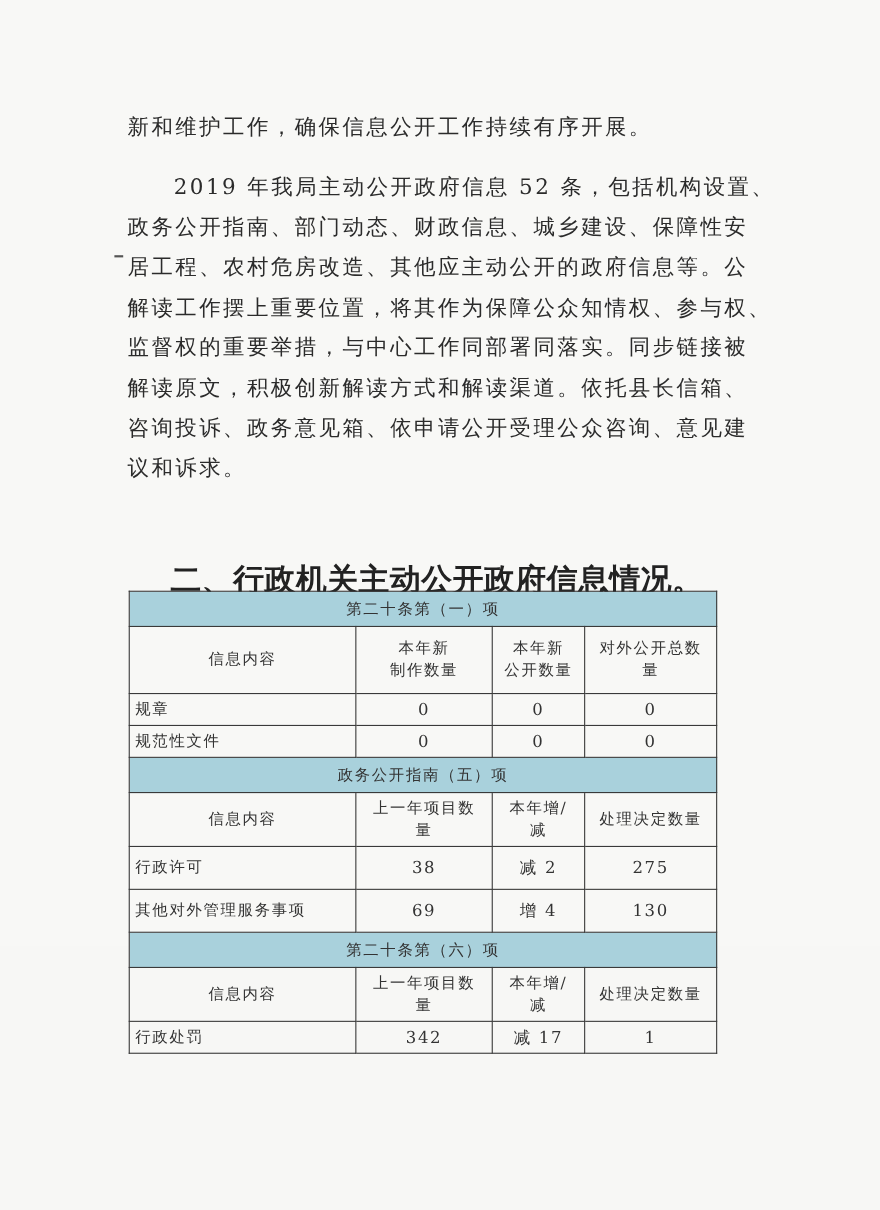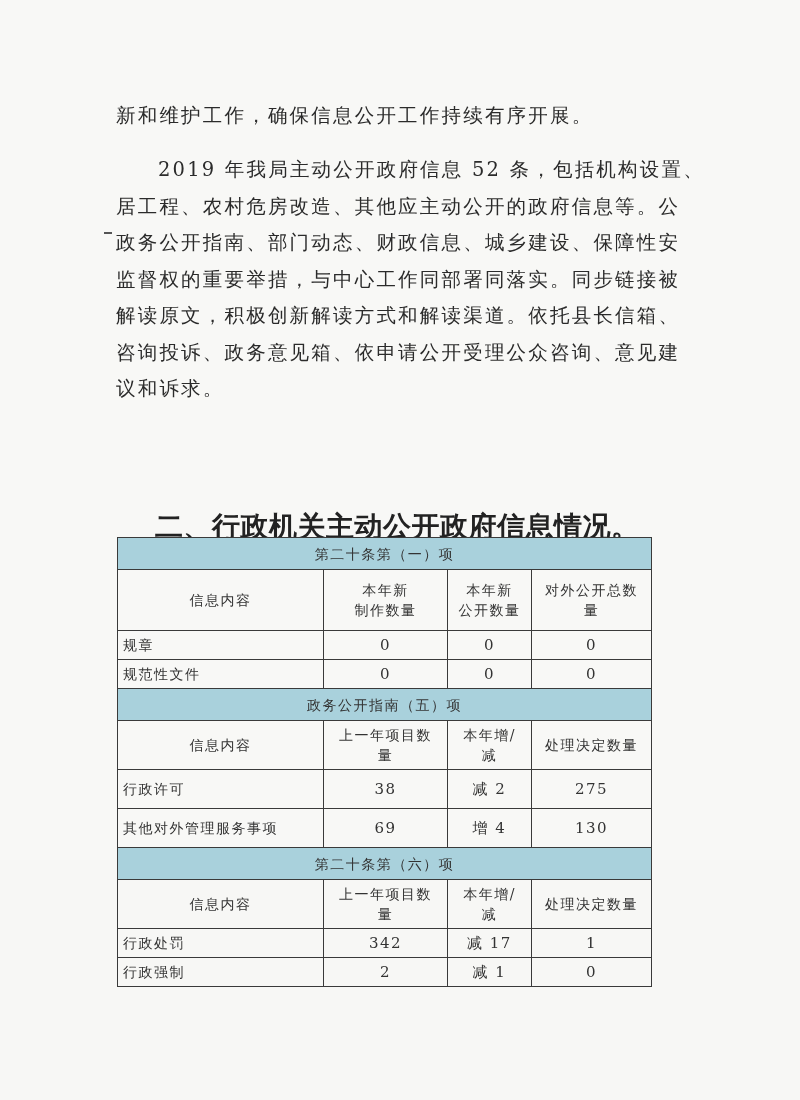--- a/index.html
+++ b/index.html
@@ -75,22 +75,23 @@
 <div class="page">
 
   <div class="para p1">
     <span class="line">新和维护工作，确保信息公开工作持续有序开展。</span>
   </div>
 
   <div class="mark"></div>
 
   <div class="para p2">
     <span class="line indent">2019 年我局主动公开政府信息 52 条，包括机构设置、</span>
+    <span class="line">政务公开指南、部门动态、财政信息、城乡建设、保障性安</span>
     <span class="line">居工程、农村危房改造、其他应主动公开的政府信息等。公</span>
-    <span class="line">政务公开指南、部门动态、财政信息、城乡建设、保障性安</span>
+    <span class="line">解读工作摆上重要位置，将其作为保障公众知情权、参与权、</span>
     <span class="line">监督权的重要举措，与中心工作同部署同落实。同步链接被</span>
     <span class="line">解读原文，积极创新解读方式和解读渠道。依托县长信箱、</span>
     <span class="line">咨询投诉、政务意见箱、依申请公开受理公众咨询、意见建</span>
     <span class="line">议和诉求。</span>
   </div>
 
   <div class="heading">二、行政机关主动公开政府信息情况。</div>
 
   <table class="info">
     <colgroup>
@@ -153,22 +154,16 @@
       <td><span>上一年项目数<br>量</span></td>
       <td><span>本年增/<br>减</span></td>
       <td>处理决定数量</td>
     </tr>
     <tr class="row">
       <td class="left">行政处罚</td>
       <td class="num">342</td>
       <td class="num">减 17</td>
       <td class="num">1</td>
     </tr>
-    <tr class="row">
-      <td class="left">行政强制</td>
-      <td class="num">2</td>
-      <td class="num">减 1</td>
-      <td class="num">0</td>
-    </tr>
   </tbody>
     </table>
 
 </div>
 
 </body></html>

